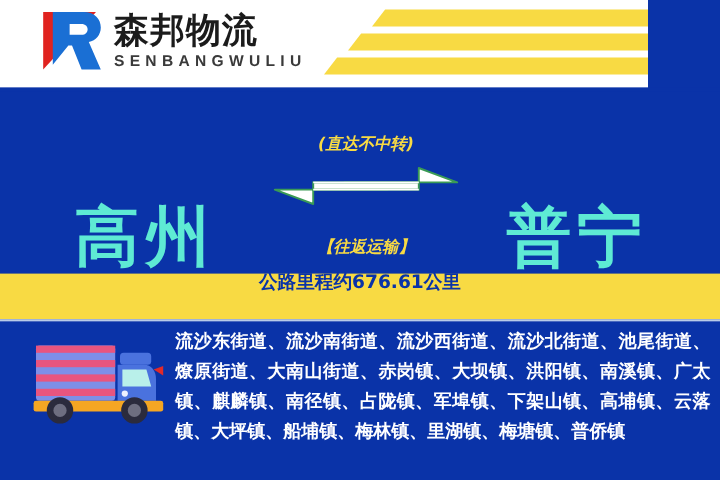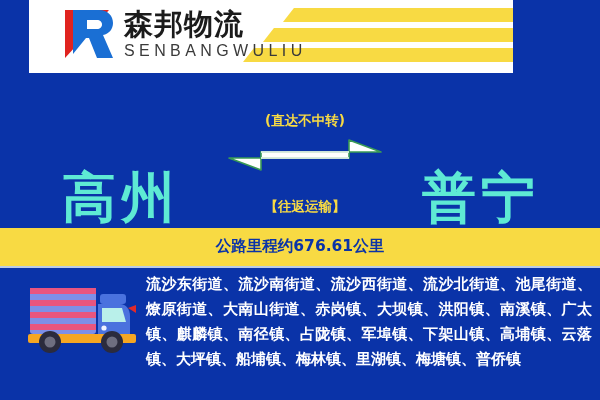--- a/index.html
+++ b/index.html
@@ -6,74 +6,74 @@
   html,body { width:600px; height:400px; }
   body {
     font-family:"Liberation Sans","DejaVu Sans",sans-serif;
     background:#0a33a8;
     overflow:hidden;
     position:relative;
   }
 
   
   .header {
-    position:absolute; left:0; top:0; width:484px; height:73px;
-    background:#ffffff; overflow:hidden;margin-left:29px;
+    position:absolute; left:0; top:0; width:540px; height:73px;
+    background:#ffffff; overflow:hidden;
   }
   .stripes { position:absolute; right:0; top:0; width:330px; height:73px; overflow:hidden; }
   .stripe {
     position:absolute; height:14px; background:#f8da43;
     transform:skewX(-38deg); transform-origin:left bottom;
   }
   .stripe.s1 { top:8px;  left:100px; width:300px; }
   .stripe.s2 { top:28px; left:80px;  width:320px; }
   .stripe.s3 { top:48px; left:60px;  width:340px; }
 
   .logo-wrap { position:absolute; left:30px; top:8px; display:flex; align-items:center; gap:9px; }
   .logo-mark { width:56px; height:52px; position:relative; }
   .brand-cn {
     font-family:"DejaVu Sans",sans-serif; font-weight:bold;
     font-size:29px; color:#1b1b1b; letter-spacing:1px; line-height:1;
   }
   .brand-en {
-    font-family:"Liberation Sans",sans-serif; font-weight:normal;
-    font-size:16px; color:#3a3a3a; letter-spacing:4.4px;
+    font-family:"Liberation Sans",sans-serif; font-weight:bold;
+    font-size:13px; color:#3a3a3a; letter-spacing:4.4px;
     margin-top:4px; line-height:1;
   }
   .header-rule { position:absolute; left:0; top:73px; width:600px; height:3px; background:#0a33a8; }
 
   
   .route {
     position:absolute; left:0; top:76px; width:600px; height:152px;
     background:#0a33a8;
   }
   .city {
     position:absolute; top:122px; transform:translateY(-50%);
     font-family:"DejaVu Sans",sans-serif; font-weight:bold;
     font-size:54px; color:#5eead4; letter-spacing:5px; line-height:1;
     white-space:nowrap;
   }
   .city.origin { left:62px; }
   .city.dest   { left:398px;margin-left:24px; }
 
-  .mid { position:absolute; left:225px; top:38px; width:160px; text-align:center; }
+  .mid { position:absolute; left:225px; top:38px; width:160px; text-align:center;font-style:italic; }
   .mid-top {
     font-family:"DejaVu Sans",sans-serif; font-weight:bold;
     font-size:13.5px; color:#f8da43; line-height:1; white-space:nowrap;
   }
   .arrow-box { margin:10px auto 8px; width:156px; height:34px; }
   .mid-bot {
     font-family:"DejaVu Sans",sans-serif; font-weight:bold;
     font-size:13.5px; color:#f8da43; line-height:1; white-space:nowrap;margin-top:28px;
   }
 
   
   .infobar {
     position:absolute; left:0; top:228px; width:600px; height:38px;
-    background:#f8da43; display:flex; align-items:center; justify-content:center; gap:24px;
+    background:#f8da43; display:flex; justify-content:center; gap:24px;
   }
   .infobar span {
     font-family:"DejaVu Sans",sans-serif; font-weight:bold;
     font-size:15.5px; color:#0a33a8; white-space:nowrap; line-height:1;
   }
   .bar-edge { position:absolute; left:0; width:600px; height:2px; background:#b9cbe8; }
 
   
   .districts {
     position:absolute; left:0; top:268px; width:600px; height:132px;

